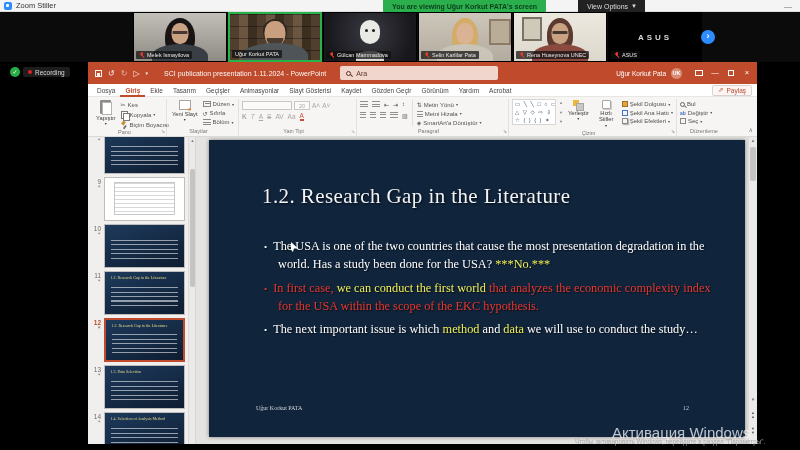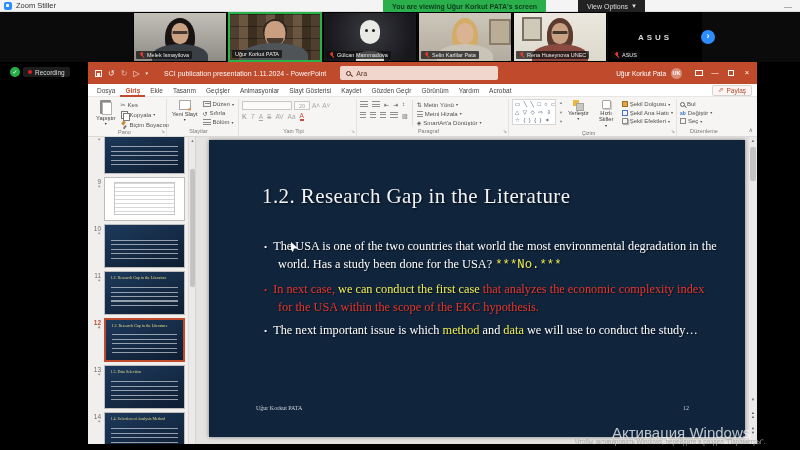--- a/index.html
+++ b/index.html
@@ -533,22 +533,22 @@
       <div class="pscroll">
         <span class="arrow" style="top:1px">▲</span>
         <div class="pthumb"></div>
       </div>
     </div>
 
     <div class="slide-area">
       <div class="slide">
         <div class="slide-title">1.2. Research Gap in the Literature</div>
         <div class="bullets" id="bullets-host">
-            <div class="bullet"><span class="marker" style="color: rgb(255, 255, 255);">•</span><span style="color: rgb(255, 255, 255);">The USA is one of the two countries that world the most environmental degradation in the world. Has a study been done for the USA? </span><span style="color: rgb(240, 238, 85); font-family: Liberation Mono, monospace;">***No.***</span></div>
-            <div class="bullet"><span class="marker" style="color: rgb(232, 55, 44);">•</span><span style="color: rgb(232, 55, 44);">In next case, </span><span style="color: rgb(240, 238, 85);">we can conduct the first case </span><span style="color: rgb(232, 55, 44);">that analyzes the economic complexity index for the USA within the scope of the EKC hypothesis.</span></div>
+            <div class="bullet"><span class="marker" style="color: rgb(255, 255, 255);">•</span><span style="color: rgb(255, 255, 255);">The USA is one of the two countries that cause the most presentation degradation in the world. Has a study been done for the USA? </span><span style="color: rgb(240, 238, 85);">***No.***</span></div>
+            <div class="bullet"><span class="marker" style="color: rgb(232, 55, 44);">•</span><span style="color: rgb(232, 55, 44);">In first case, </span><span style="color: rgb(240, 238, 85);">we can conduct the first world </span><span style="color: rgb(232, 55, 44);">that analyzes the economic complexity index for the USA within the scope of the EKC hypothesis.</span></div>
             <div class="bullet"><span class="marker" style="color: rgb(255, 255, 255);">•</span><span style="color: rgb(255, 255, 255);">The next important issue is which </span><span style="color: rgb(240, 238, 85);">method</span><span style="color: rgb(255, 255, 255);"> and </span><span style="color: rgb(240, 238, 85);">data</span><span style="color: rgb(255, 255, 255);"> we will use to conduct the study…</span></div>
           </div>
         <div class="slide-footer">Uğur Korkut PATA</div>
         <div class="page-num">12</div>
       </div>
     </div>
 
     <div class="mscroll">
       <span class="arrow" style="top:1px">▲</span>
       <div class="mthumb"></div>

